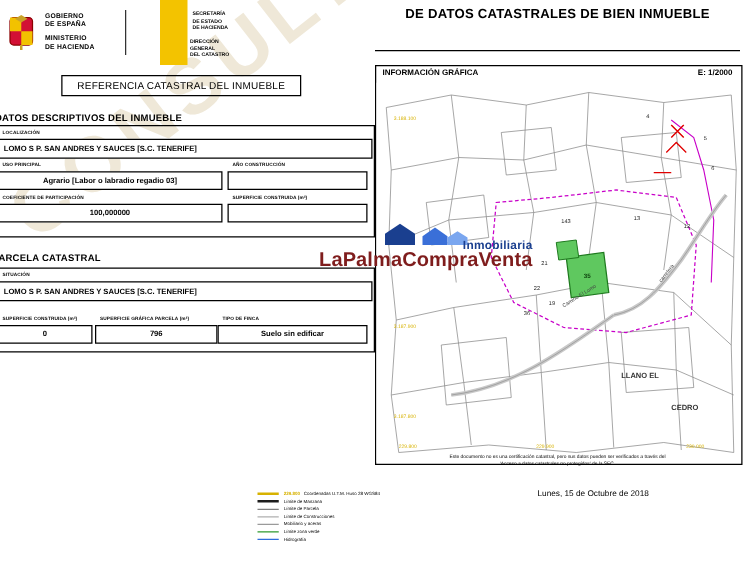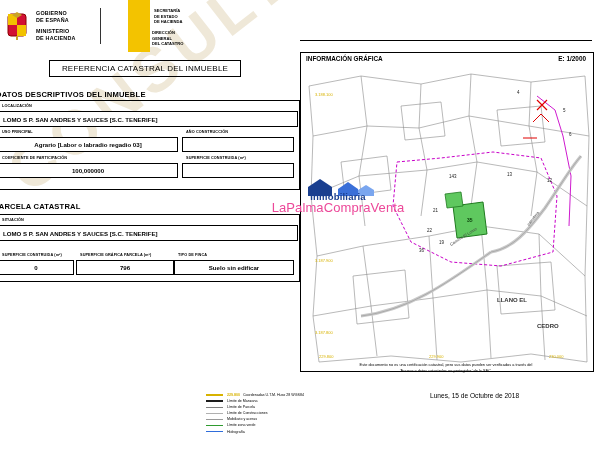--- a/index.html
+++ b/index.html
@@ -99,28 +99,28 @@
   .watermark{
     position:absolute;left:-6px;top:150px;
     font-size:62px;font-weight:bold;color:#efe8d8;
     transform:rotate(-38deg);transform-origin:left top;
     letter-spacing:6px;pointer-events:none;
     white-space:nowrap;
   }
   
   .logo{
     position:absolute;left:250px;top:180px;width:176px;height:36px;
-    text-align:center;
+    text-align:right;
   }
   .logo .l1{
     font-size:9.5px;font-weight:bold;color:#1a3f8f;letter-spacing:.2px;
     position:relative;top:11px;
   }
   .logo .l2{
-    font-size:13px;font-weight:normal;color:#ec4899;letter-spacing:.1px;
+    font-size:16px;font-weight:bold;color:#7f1d1d;letter-spacing:.1px;
     position:relative;top:9px;
   }
   .logo svg{position:absolute;left:48px;top:-4px;}
   .map-svg text{font-family:"Liberation Sans",sans-serif;}
 </style>
 </head>
 <body>
 
 <div class="watermark">CONSULTA</div>
 
@@ -149,20 +149,21 @@
   <span class="b">DE HACIENDA</span>
 </div>
 <div class="yellowbar"></div>
 <div class="dgc">
   <div>DIRECCIÓN</div>
   <div>GENERAL</div>
   <div>DEL CATASTRO</div>
 </div>
 
 <div class="title-right">
+  <div>DE DATOS CATASTRALES DE BIEN INMUEBLE</div>
 </div>
 
 <div class="hline" style="left:300px;top:40px;width:292px;height:1.4px;"></div>
 
 <div class="ref-cat">REFERENCIA CATASTRAL DEL INMUEBLE</div>
 
 <div class="sec-title" style="left:-4px;top:90px;">DATOS DESCRIPTIVOS DEL INMUEBLE</div>
 
 <div class="box" style="left:-6px;top:100px;width:304px;height:88px;"></div>
 

